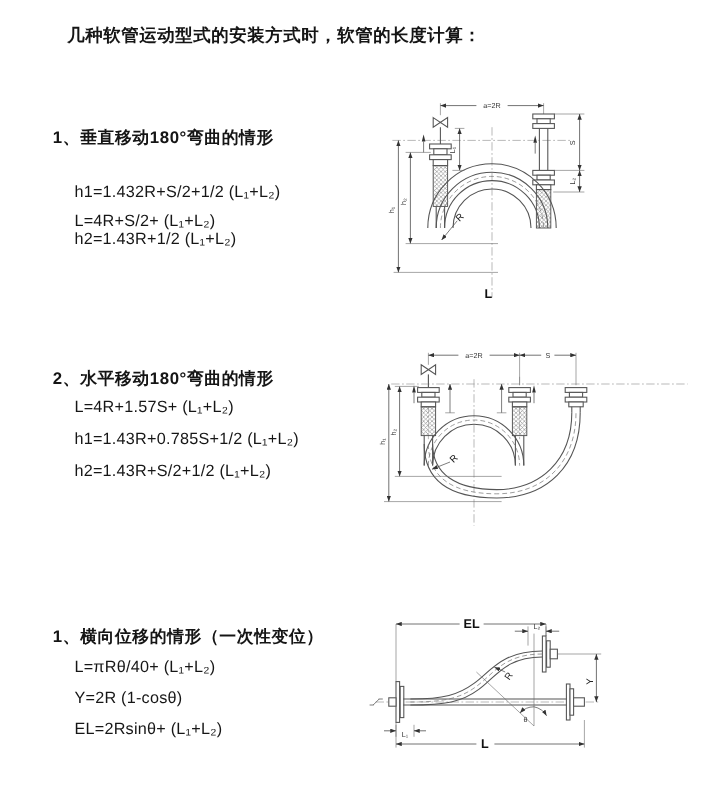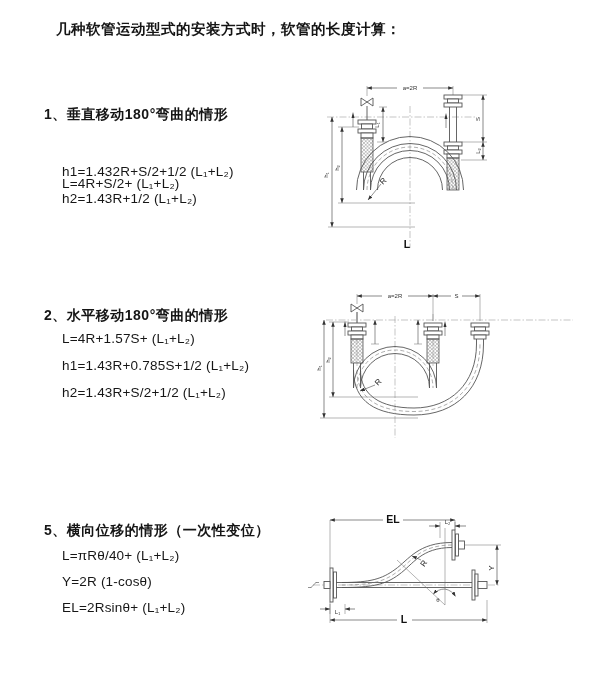--- a/index.html
+++ b/index.html
@@ -29,29 +29,29 @@
 </style>
 </head>
 <body>
 
 <div class="page">
 
   <div class="abs title" style="left:36px; top:20px;">几种软管运动型式的安装方式时，软管的长度计算：</div>
 
   <div class="abs heading" style="left:44px; top:106px;">1、垂直移动180°弯曲的情形</div>
   <div class="abs formula" style="left:62px; top:136px;margin-top:40px;">L=4R+S/2+ (L₁+L₂)</div>
-  <div class="abs formula" style="left:62px; top:164px;text-align:right;">h1=1.432R+S/2+1/2 (L₁+L₂)</div>
+  <div class="abs formula" style="left:62px; top:152px;text-align:right;">h1=1.432R+S/2+1/2 (L₁+L₂)</div>
   <div class="abs formula" style="left:62px; top:191px;text-align:right;">h2=1.43R+1/2 (L₁+L₂)</div>
 
   <div class="abs heading" style="left:44px; top:307px;">2、水平移动180°弯曲的情形</div>
   <div class="abs formula" style="left:62px; top:331px;">L=4R+1.57S+ (L₁+L₂)</div>
   <div class="abs formula" style="left:62px; top:358px;">h1=1.43R+0.785S+1/2 (L₁+L₂)</div>
   <div class="abs formula" style="left:62px; top:385px;">h2=1.43R+S/2+1/2 (L₁+L₂)</div>
 
-  <div class="abs heading" style="left:44px; top:522px;">5、横向位移的情形（一次性变位）</div>
+  <div class="abs heading" style="left:44px; top:522px;">1、横向位移的情形（一次性变位）</div>
   <div class="abs formula" style="left:62px; top:548px;">L=πRθ/40+ (L₁+L₂)</div>
   <div class="abs formula" style="left:62px; top:574px;">Y=2R (1-cosθ)</div>
   <div class="abs formula" style="left:62px; top:600px;">EL=2Rsinθ+ (L₁+L₂)</div>
 
   <svg style="left:315px; top:80px;" width="200" height="174" viewBox="0 0 200 174">
     <defs>
       <marker id="ar1" viewBox="0 0 8 6" markerWidth="8" markerHeight="6" refX="8" refY="3" orient="auto-start-reverse">
         <path d="M0,0 L8,3 L0,6 Z" fill="#333"></path>
       </marker>
       <pattern id="br1" width="3.5" height="3.5" patternUnits="userSpaceOnUse">

